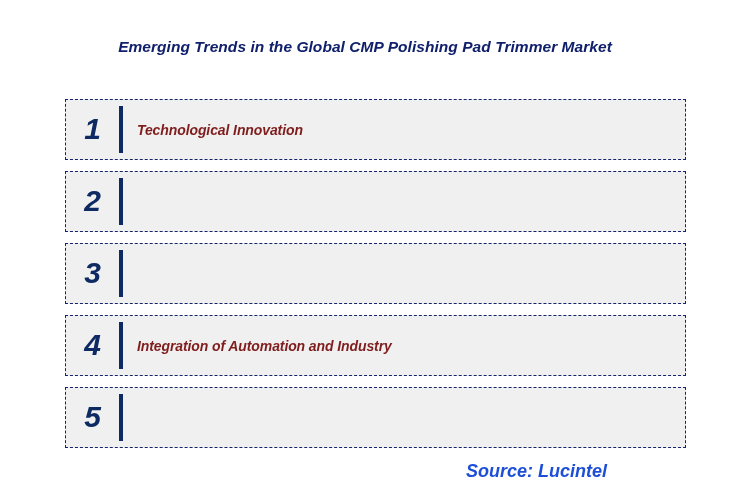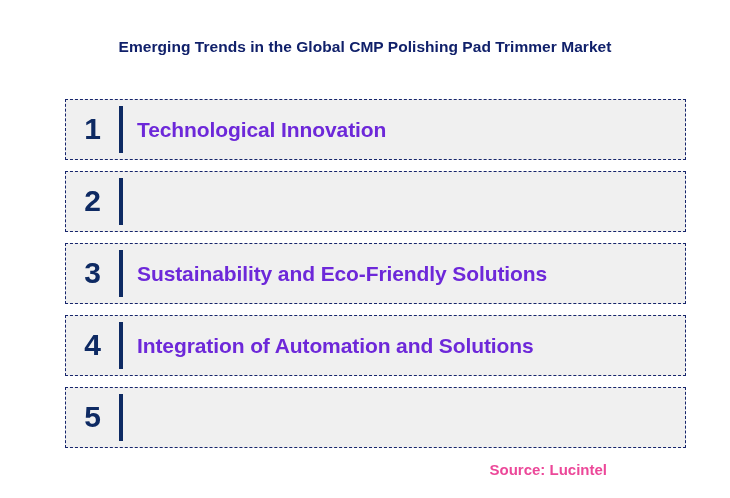--- a/index.html
+++ b/index.html
@@ -15,20 +15,21 @@
     position: relative;
   }
 
   .infographic {
     position: absolute;
     left: 0;
     top: 0;
     width: 652px;
     height: 498px;
     box-sizing: border-box;
+    font-style: italic;
   }
 
   .chart-title {
     position: absolute;
     left: 0;
     top: 38px;
     width: 730px;
     text-align: center;
     font-size: 15.5px;
     font-weight: bold;
@@ -73,34 +74,34 @@
   .trend-divider {
     width: 4px;
     flex: 0 0 4px;
     height: 47px;
     background: #0e2a63;
   }
 
   .trend-label {
     flex: 1 1 auto;
     padding-left: 14px;
-    font-size: 21px;
+    font-size: 14px;
     font-weight: bold;
-    color: #6d28d9;
+    color: #7f1d1d;
     letter-spacing: -0.1px;
     white-space: nowrap;
   }
 
   .source-note {
     position: absolute;
     right: 45px;
     top: 461px;
-    font-size: 15px;
+    font-size: 18px;
     font-weight: bold;
-    color: #ec4899;
+    color: #1d4ed8;
     white-space: nowrap;
   }
 </style>
 </head>
 <body>
 
 <div class="infographic">
 
   <div class="chart-title">Emerging Trends in the Global CMP Polishing Pad Trimmer Market</div>
 
@@ -113,27 +114,26 @@
     </div>
 
     <div class="trend-row">
       <div class="trend-number">2</div>
       <div class="trend-divider"></div>
     </div>
 
     <div class="trend-row">
       <div class="trend-number">3</div>
       <div class="trend-divider"></div>
-      <div class="trend-label">Sustainability and Eco-Friendly Solutions</div>
     </div>
 
     <div class="trend-row">
       <div class="trend-number">4</div>
       <div class="trend-divider"></div>
-      <div class="trend-label">Integration of Automation and Solutions</div>
+      <div class="trend-label">Integration of Automation and Industry</div>
     </div>
 
     <div class="trend-row">
       <div class="trend-number">5</div>
       <div class="trend-divider"></div>
     </div>
 
   </div>
 
   <div class="source-note">Source: Lucintel</div>

